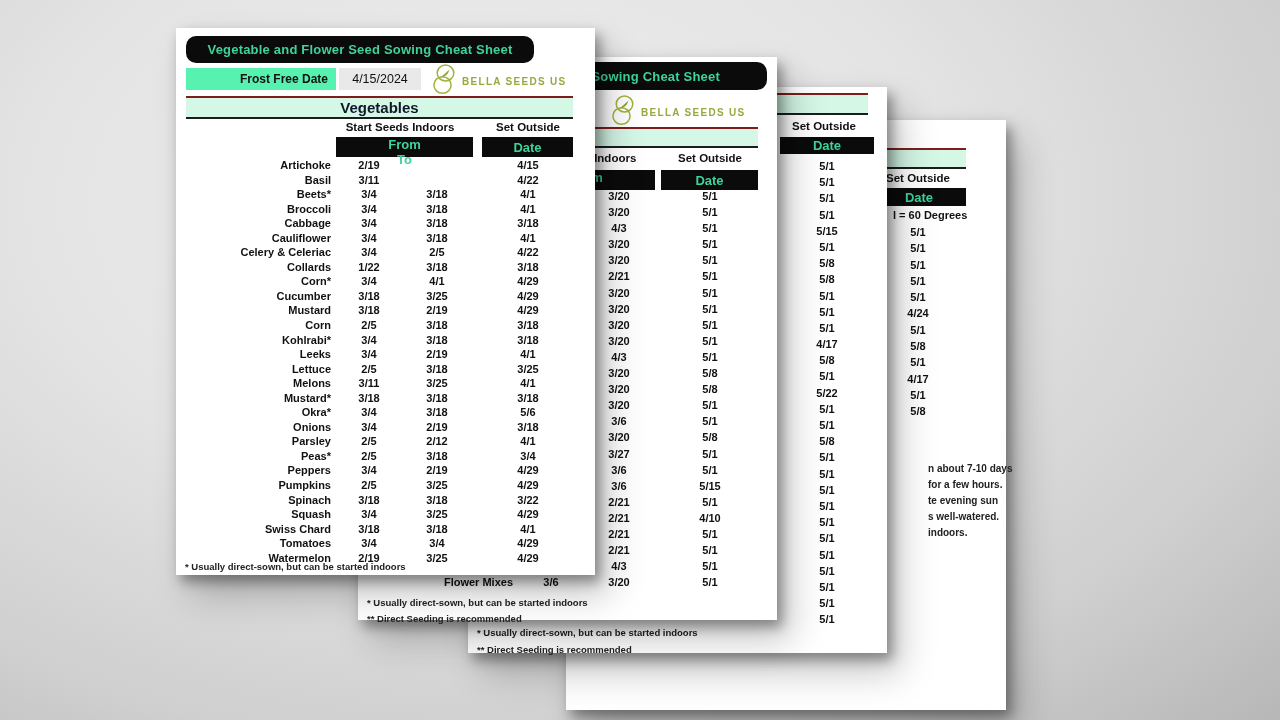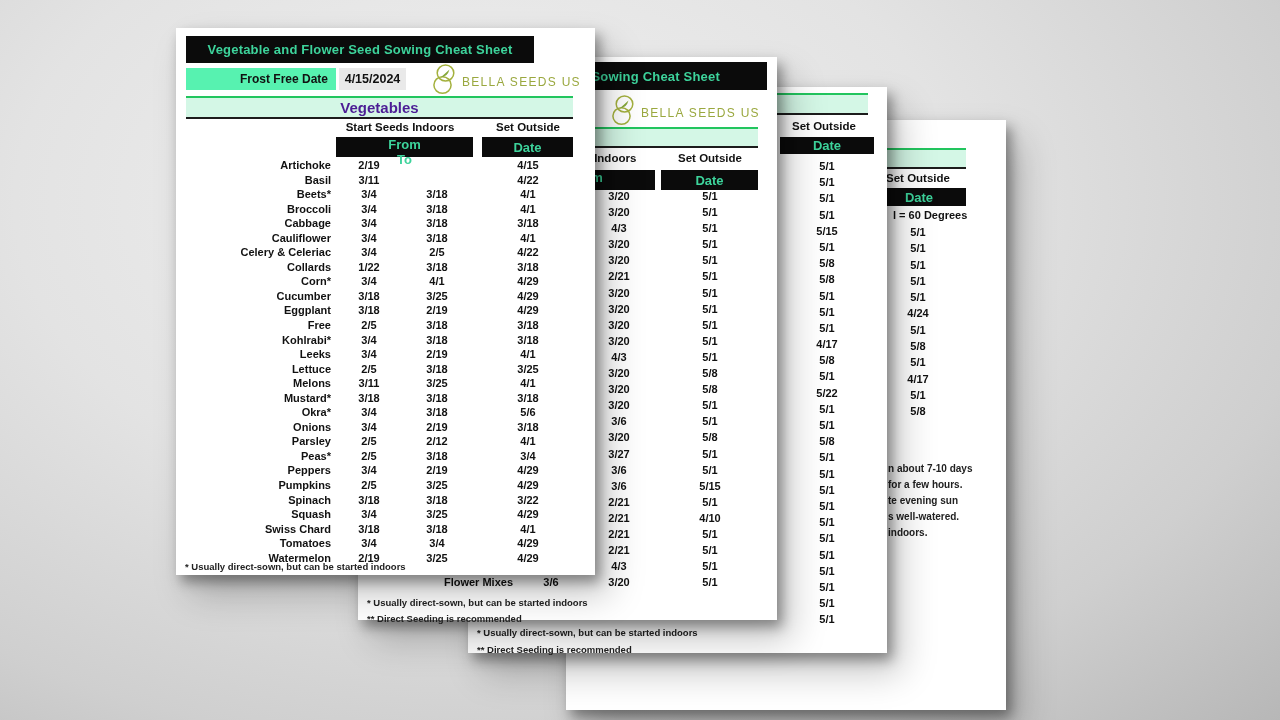--- a/index.html
+++ b/index.html
@@ -15,44 +15,44 @@
     box-shadow:5px 7px 12px rgba(0,0,0,0.38), 14px 20px 34px rgba(0,0,0,0.22);
   }
   .s1{left:176px;top:28px;width:419px;height:547px;z-index:4;}
   .s2{left:358px;top:57px;width:419px;height:563px;z-index:3;}
   .s3{left:468px;top:87px;width:419px;height:566px;z-index:2;}
   .s4{left:566px;top:120px;width:440px;height:590px;z-index:1;}
 
   .titlebar{
     position:absolute;background:var(--bar_black);color:var(--accent_green);
     display:flex;align-items:center;justify-content:center;
-    font-weight:bold;font-size:13px;letter-spacing:.2px;white-space:nowrap;overflow:hidden;
+    font-weight:bold;font-size:13px;letter-spacing:.2px;white-space:nowrap;overflow:hidden;border-radius:10px;
   }
   .s1 .titlebar{left:10px;top:8px;width:348px;height:27px;}
   .s2 .titlebar{left:10px;top:5px;width:399px;height:28px;}
 
   .frost-label{
     position:absolute;left:10px;top:40px;width:150px;height:22px;background:var(--frost_cell_green);
     font-weight:bold;font-size:12px;color:#111;display:flex;align-items:center;justify-content:flex-end;
     padding-right:8px;box-sizing:border-box;
   }
   .frost-value{
-    position:absolute;left:163px;top:40px;width:67px;height:22px;background:#e9e9e9;
-    font-weight:bold;font-size:12.5px;color:#111;display:flex;align-items:center;justify-content:center;text-align:center;
+    position:absolute;left:163px;top:40px;width:82px;height:22px;background:#e9e9e9;
+    font-weight:normal;font-size:12.5px;color:#111;display:flex;align-items:center;justify-content:center;text-align:center;
   }
   .logo{position:absolute;display:flex;align-items:center;gap:5px;}
   .s1 .logo{left:255px;top:36px;}
   .s2 .logo{left:252px;top:38px;}
-  .logo-text{font-size:12px;color:var(--logo_olive);letter-spacing:1.3px;font-weight:normal;white-space:nowrap;}
+  .logo-text{font-size:10px;color:var(--logo_olive);letter-spacing:1.3px;font-weight:bold;white-space:nowrap;}
 
   .section-band{
     position:absolute;background:var(--band_mint);
-    border-top:2px solid #22c55e;border-bottom:2px solid #1c1c1c;box-sizing:border-box;
+    border-top:2px solid #7f1d1d;border-bottom:2px solid #1c1c1c;box-sizing:border-box;
     display:flex;align-items:center;justify-content:center;
-    font-weight:bold;font-size:15px;color:#4c1d95;
+    font-weight:bold;font-size:15px;color:#0f172a;
   }
   .s1 .section-band{left:10px;top:68px;width:387px;height:23px;}
   .s2 .section-band{left:10px;top:70px;width:390px;height:21px;}
   .s3 .section-band{left:10px;top:6px;width:390px;height:22px;}
   .s4 .section-band{left:10px;top:28px;width:390px;height:21px;}
 
   .grp{position:absolute;font-weight:bold;font-size:11.5px;color:#111;text-align:center;white-space:nowrap;}
   .s1 .grp-indoors{left:120px;top:93px;width:208px;}
   .s1 .grp-outside{left:300px;top:93px;width:104px;}
   .s2 .grp-indoors{left:120px;top:95px;width:208px;}
@@ -87,21 +87,21 @@
 
   .datecol{position:absolute;text-align:center;font-size:11px;font-weight:600;color:#111;}
   .s3 .datecol{left:307px;top:73px;width:104px;}
   .s3 .datecol div{height:16.2px;}
   .s4 .datecol{left:300px;top:106px;width:104px;}
   .s4 .datecol div{height:16.3px;}
 
   .note-line{position:absolute;left:327px;top:89px;font-size:11px;font-weight:bold;color:#111;white-space:nowrap;}
 
   .tips{position:absolute;left:322px;top:343px;font-size:10px;font-weight:600;color:#222;}
-  .tips div{height:16px;white-space:nowrap;}
+  .tips div{height:16px;white-space:nowrap;margin-left:40px;}
 
   .footnote{position:absolute;left:9px;font-size:9.5px;font-weight:600;color:#222;white-space:nowrap;}
   .s1 .fn1{top:533px;}
   .s2 .fn1{top:540px;}
   .s2 .fn2{top:556px;}
   .s3 .fn1{top:540px;}
   .s3 .fn2{top:557px;}
 </style>
 </head>
 <body>
@@ -448,27 +448,27 @@
           <span class="c-to">4/1</span>
           <span class="c-date">4/29</span>
         </div>
         <div class="trow">
           <span class="c-name">Cucumber</span>
           <span class="c-from">3/18</span>
           <span class="c-to">3/25</span>
           <span class="c-date">4/29</span>
         </div>
         <div class="trow">
-          <span class="c-name">Eggplant</span>
+          <span class="c-name">Mustard</span>
           <span class="c-from">3/18</span>
           <span class="c-to">2/19</span>
           <span class="c-date">4/29</span>
         </div>
         <div class="trow">
-          <span class="c-name">Free</span>
+          <span class="c-name">Corn</span>
           <span class="c-from">2/5</span>
           <span class="c-to">3/18</span>
           <span class="c-date">3/18</span>
         </div>
         <div class="trow">
           <span class="c-name">Kohlrabi*</span>
           <span class="c-from">3/4</span>
           <span class="c-to">3/18</span>
           <span class="c-date">3/18</span>
         </div>

